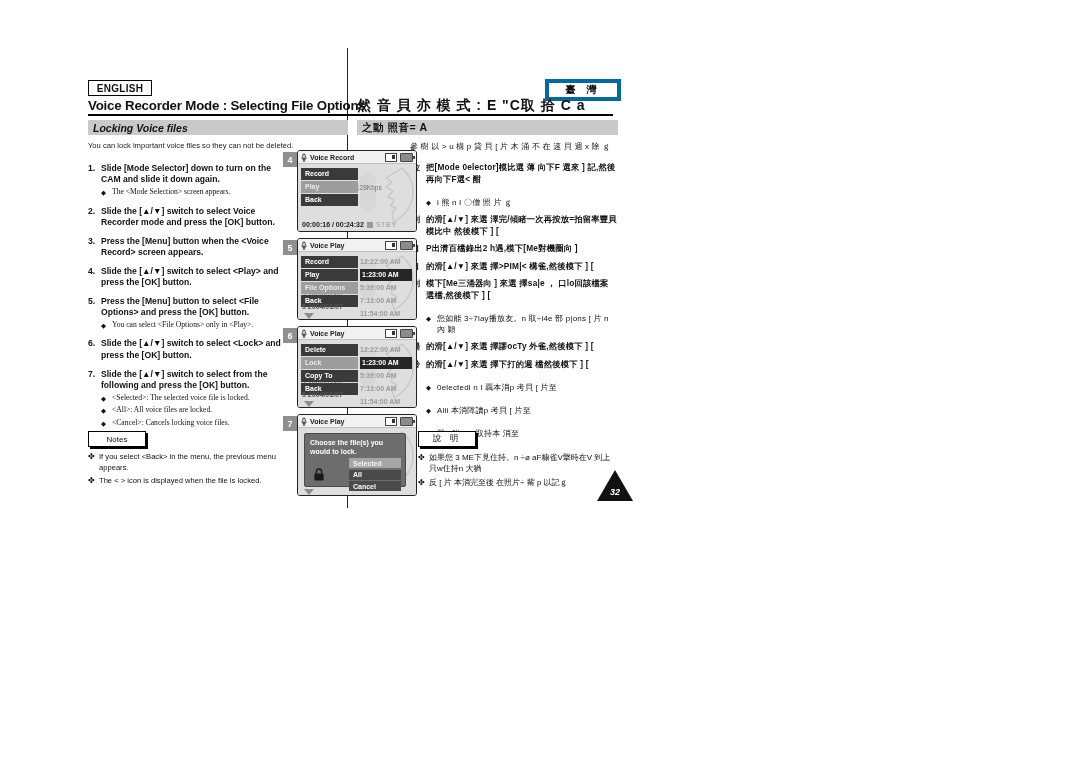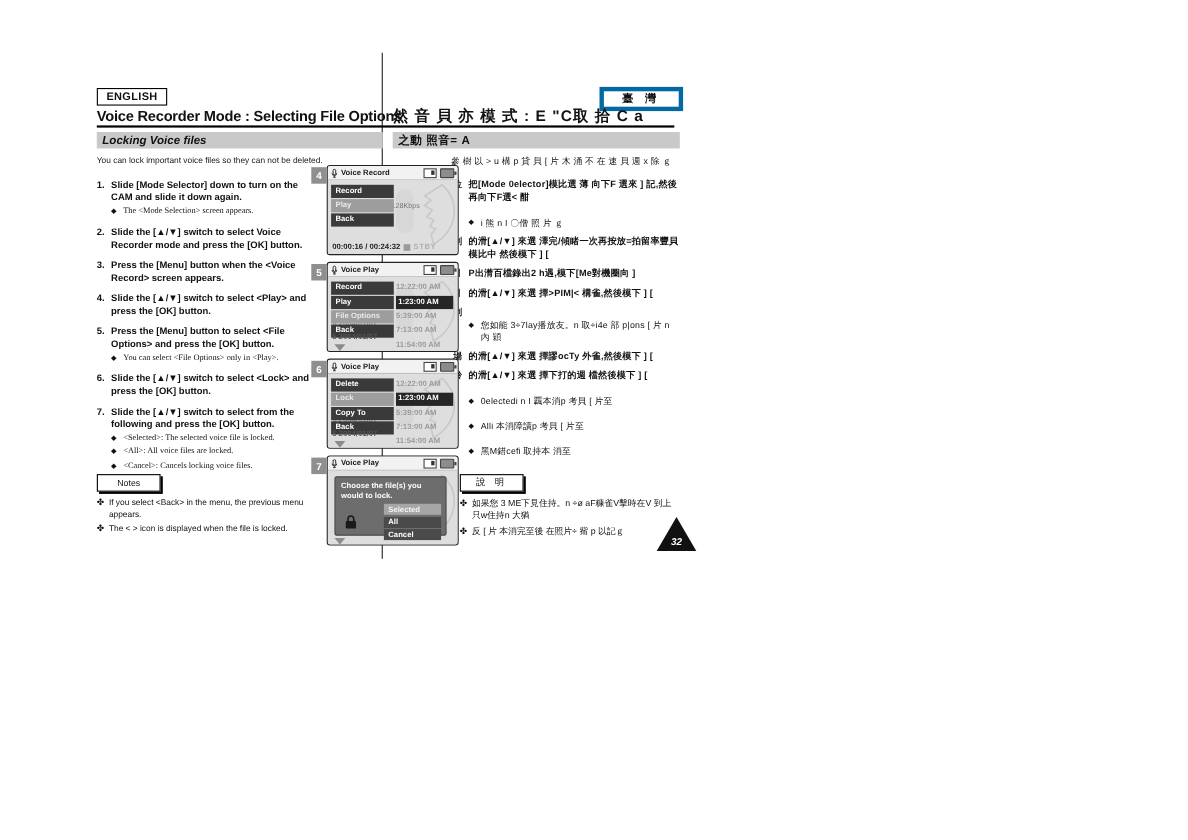--- a/index.html
+++ b/index.html
@@ -299,20 +299,21 @@
       </div>
       <div class="chi-step">
         <div class="chi-num">4|</div>
         <div class="chi-body">
           <div>的滑[▲/▼] 來選 擇&gt;PIM|&lt; 構雀,然後模下 ] [</div>
         </div>
       </div>
       <div class="chi-step">
         <div class="chi-num">剦</div>
         <div class="chi-body">
+          <div>模下[Me三涌器向 ] 來選 擇sa|e ， 口lo回該檔案選檔,然後模下 ] [</div>
           <div class="chi-sub">
             <span class="di">◆</span>
             <span class="st">您如能 3÷7lay播放友。n 取÷i4e 部 p|ons [ 片 n 內 穎</span>
           </div>
         </div>
       </div>
       <div class="chi-step">
         <div class="chi-num">場</div>
         <div class="chi-body">
           <div>的滑[▲/▼] 來選 擇謬ocTy 外雀,然後模下 ] [</div>

